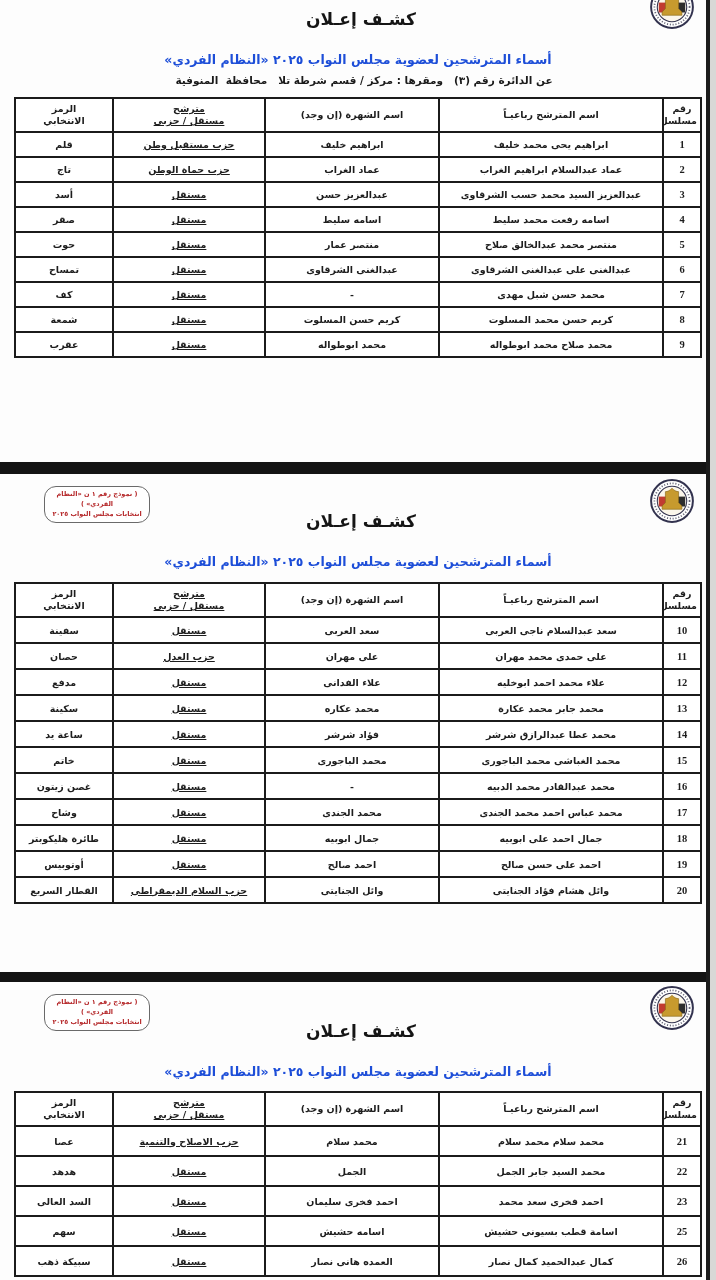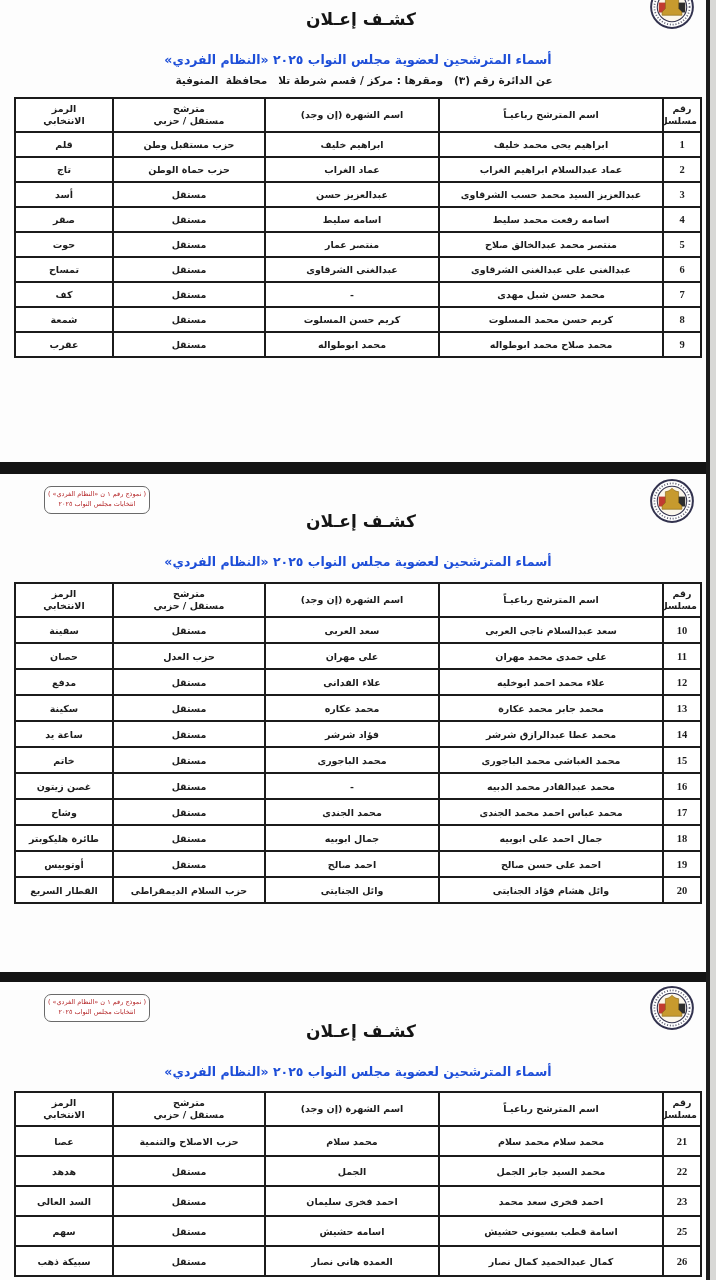--- a/index.html
+++ b/index.html
@@ -19,22 +19,22 @@
 
   .doc-title{text-align:center; font-weight:bold; font-size:17px; color:#151515; letter-spacing:0.5px;margin-left:6px;}
   .page1 .doc-title{padding-top:9px;}
   .page2 .doc-title{padding-top:37px;}
   .page3 .doc-title{padding-top:39px;}
   .doc-subtitle{text-align:center; font-weight:bold; font-size:12.5px; color:#1d4ed8; margin-top:23px;}
   .circuit-line{text-align:center; font-weight:bold; font-size:10.5px; color:#1a1a1a; margin-top:7px; white-space:pre-wrap;padding-left:12px;}
 
   .corner-box{
     position:absolute; left:44px; top:12px; width:100px;
-    border:1px solid #6a6a6a; border-radius:7px; padding:3px 2px;
-    text-align:center; color:#b5282a; font-weight:normal; font-size:6.5px; line-height:1.5;
+    border:1px solid #6a6a6a; border-radius:12px; padding:3px 2px;
+    text-align:center; color:#b5282a; font-weight:bold; font-size:6.5px; line-height:1.5;
     background:#fff;
   }
   .seal{position:absolute; right:22px; width:44px; height:44px;}
   .page1 .seal{top:-15px;}
   .page2 .seal{top:5px;}
   .page3 .seal{top:4px;}
 
   table.cand-table{
     border-collapse:collapse; table-layout:fixed; width:646px;
     margin:0 auto; direction:rtl; background:#fff;
@@ -47,21 +47,21 @@
     font-weight:bold; color:#1d1d1d; padding:1px 3px; overflow:hidden;
   }
   .cand-table th{font-size:9.5px; line-height:1.3; white-space:pre-line; height:30px;}
   .cand-table td{font-size:9.5px;}
   .page1 tbody tr{height:25px;}
   .page2 tbody tr{height:26px;}
   .page3 tbody tr{height:30px;}
   .col-serial{width:30px;}
   .col-name{width:216px;}
   .col-shohra{width:166px;}
-  .col-party{width:144px;}
+  .col-party{width:144px;text-decoration:underline;}
   .col-symbol{width:90px;}
   td.col-serial{font-family:"Liberation Serif", serif; font-size:10.5px;}
 </style>
 </head>
 <body>
 
 <div id="screen">
 
   <div class="page page1">
     <div class="seal">

